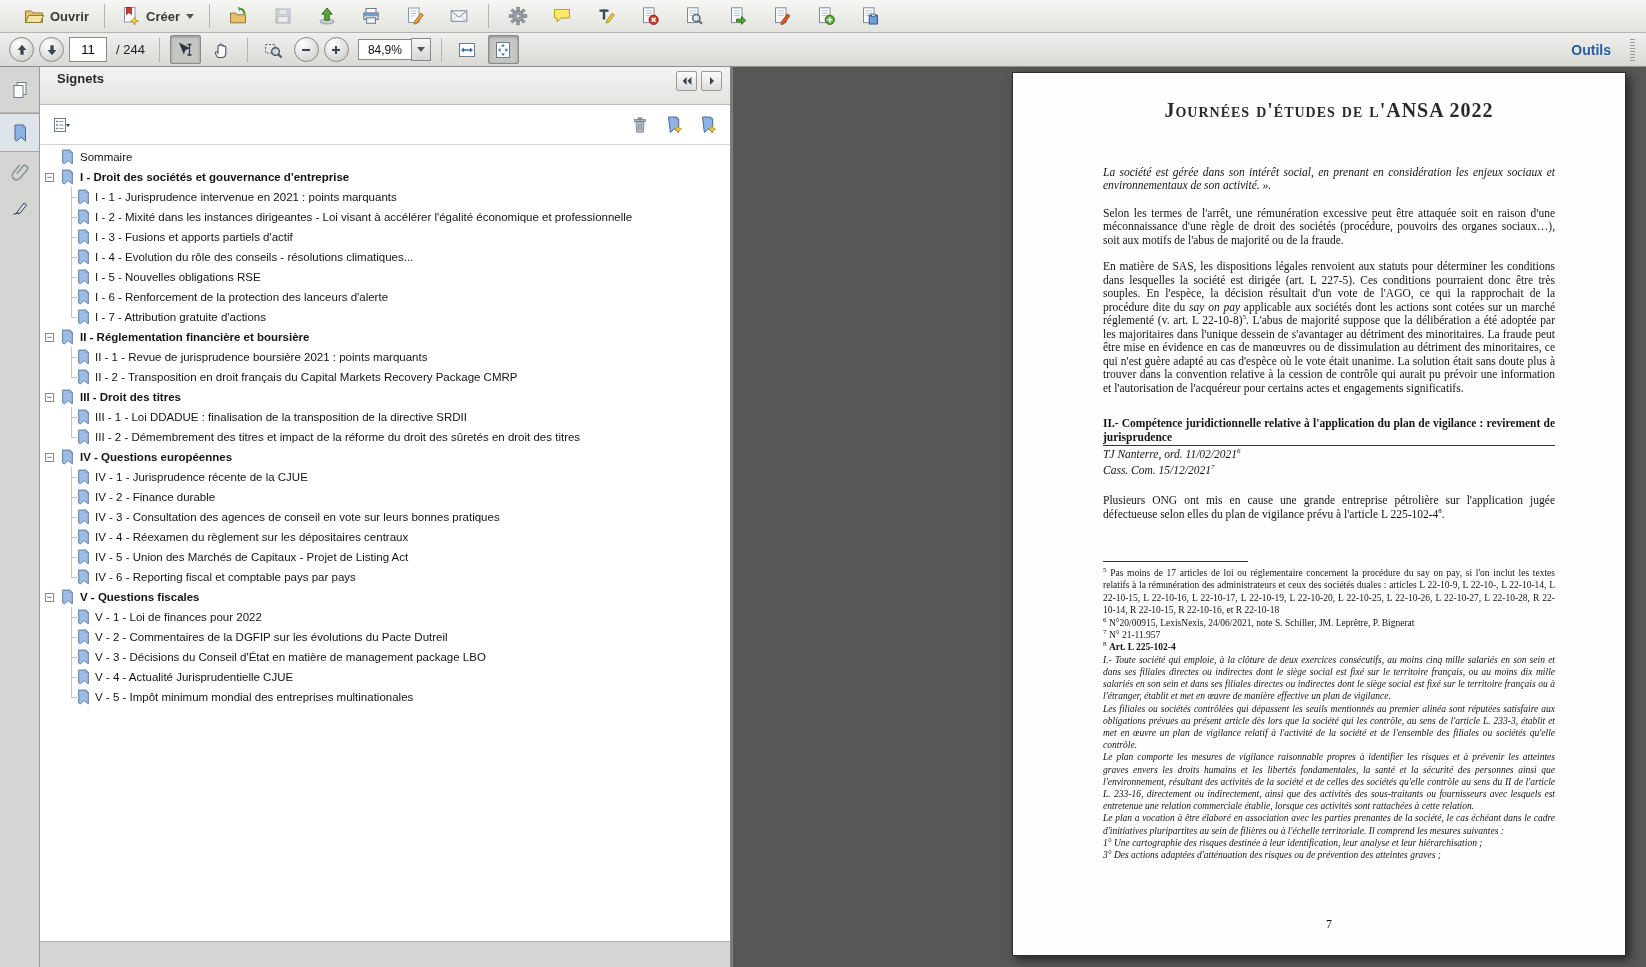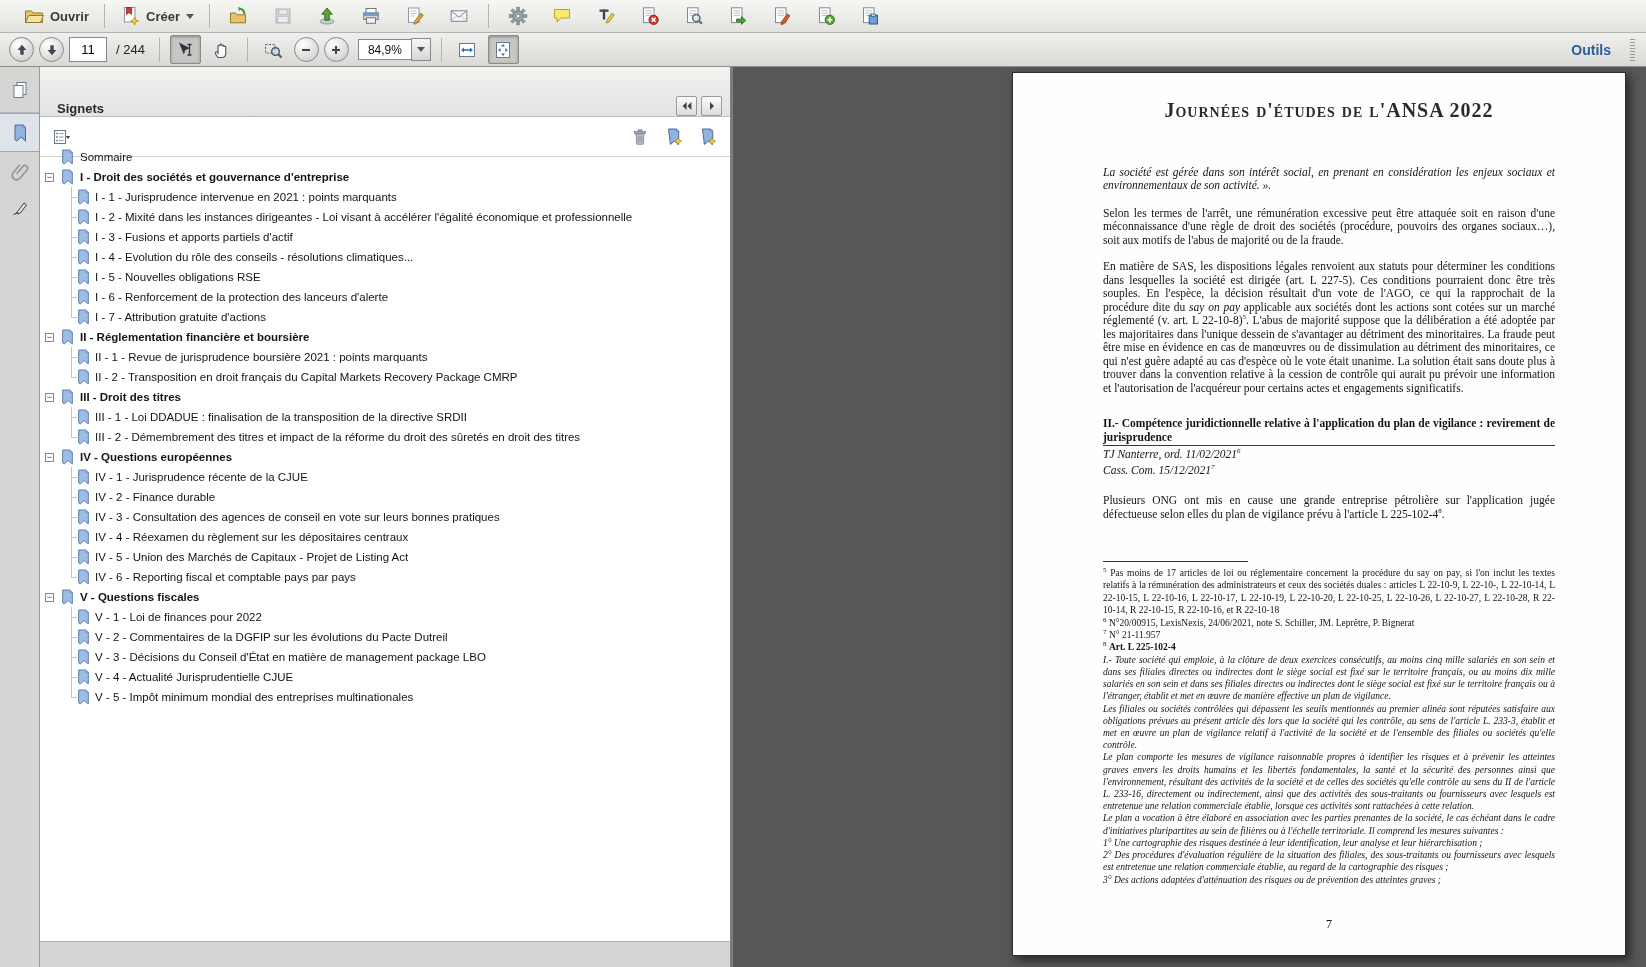--- a/index.html
+++ b/index.html
@@ -40,21 +40,21 @@
   
   .navstrip{position:absolute;left:0;top:67px;width:40px;bottom:0;background:#d5d5d3;
     border-right:1px solid #9b9b99;box-sizing:border-box}
   .nav-btn{width:39px;height:37px;display:flex;align-items:center;justify-content:center}
   .nav-btn.first{border-bottom:1px solid #b5b5b3;height:45px}
   .nav-btn.active{background:#dfe4ea;border-top:1px solid #a7a7a5;border-bottom:1px solid #a7a7a5}
   
   .panel{position:absolute;left:40px;top:67px;width:690px;bottom:26px;background:#fff;
     box-sizing:border-box;overflow:hidden}
   .panel-header{height:33px;background:linear-gradient(#f3f3f1,#e3e3e1);
-    border-bottom:1px solid #bdbdbb;display:flex;align-items:flex-end;padding:16px 8px 0 17px}
+    border-bottom:1px solid #bdbdbb;display:flex;align-items:flex-start;padding:4px 8px 0 17px}
   .panel-title{font-size:13px;font-weight:700;color:#2a2a2a}
   .hd-btn{width:19px;height:18px;border:1px solid #9a9a98;border-radius:2px;
     background:linear-gradient(#fbfbfa,#dddddb);display:flex;align-items:center;
     justify-content:center;margin-left:4px}
   .panel-toolbar{height:39px;border-bottom:1px solid #d2d2d0;display:flex;align-items:center;
     padding:0 12px;gap:14px}
   .tree{position:absolute;left:0;top:73px;right:0;bottom:0;overflow:hidden;padding-top:7px}
   .bm-row{height:20px;display:flex;align-items:center;position:relative;font-size:11.5px;
     color:#141414;white-space:nowrap}
   .expbox{width:9px;height:9px;box-sizing:border-box;border:1px solid #898989;background:#fff;
@@ -717,19 +717,18 @@
       <div class="fnblock">
           <div class="fn"><sup>5</sup> <span>Pas moins de 17 articles de loi ou réglementaire concernent la procédure du say on pay, si l'on inclut les textes relatifs à la rémunération des administrateurs et ceux des sociétés duales : articles L 22-10-9, L 22-10-, L 22-10-14, L 22-10-15, L 22-10-16, L 22-10-17, L 22-10-19, L 22-10-20, L 22-10-25, L 22-10-26, L 22-10-27, L 22-10-28, R 22-10-14, R 22-10-15, R 22-10-16, et R 22-10-18</span></div>
           <div class="fn"><sup>6</sup> <span>N°20/00915, LexisNexis, 24/06/2021, note S. Schiller, JM. Leprêtre, P. Bignerat</span></div>
           <div class="fn"><sup>7</sup> <span>N° 21-11.957</span></div>
           <div class="fn"><sup>8</sup> <span class="b">Art. L 225-102-4</span></div>
           <div class="fn fn-it">I.- Toute société qui emploie, à la clôture de deux exercices consécutifs, au moins cinq mille salariés en son sein et dans ses filiales directes ou indirectes dont le siège social est fixé sur le territoire français, ou au moins dix mille salariés en son sein et dans ses filiales directes ou indirectes dont le siège social est fixé sur le territoire français ou à l'étranger, établit et met en œuvre de manière effective un plan de vigilance.</div>
           <div class="fn fn-it">Les filiales ou sociétés contrôlées qui dépassent les seuils mentionnés au premier alinéa sont réputées satisfaire aux obligations prévues au présent article dès lors que la société qui les contrôle, au sens de l'article L. 233-3, établit et met en œuvre un plan de vigilance relatif à l'activité de la société et de l'ensemble des filiales ou sociétés qu'elle contrôle.</div>
           <div class="fn fn-it">Le plan comporte les mesures de vigilance raisonnable propres à identifier les risques et à prévenir les atteintes graves envers les droits humains et les libertés fondamentales, la santé et la sécurité des personnes ainsi que l'environnement, résultant des activités de la société et de celles des sociétés qu'elle contrôle au sens du II de l'article L. 233-16, directement ou indirectement, ainsi que des activités des sous-traitants ou fournisseurs avec lesquels est entretenue une relation commerciale établie, lorsque ces activités sont rattachées à cette relation.</div>
           <div class="fn fn-it">Le plan a vocation à être élaboré en association avec les parties prenantes de la société, le cas échéant dans le cadre d'initiatives pluripartites au sein de filières ou à l'échelle territoriale. Il comprend les mesures suivantes :</div>
           <div class="fn fn-it">1° Une cartographie des risques destinée à leur identification, leur analyse et leur hiérarchisation ;</div>
-          <div class="fn fn-it">2° Des procédures d'évaluation régulière de la situation des filiales, des sous-traitants ou fournisseurs avec lesquels est entretenue une relation commerciale établie, au regard de la cartographie des risques ;</div>
           <div class="fn fn-it">3° Des actions adaptées d'atténuation des risques ou de prévention des atteintes graves ;</div>
         </div>
       <div class="pagenum">7</div>
     </div>
   </div>
 </div>
 
 </body></html>

